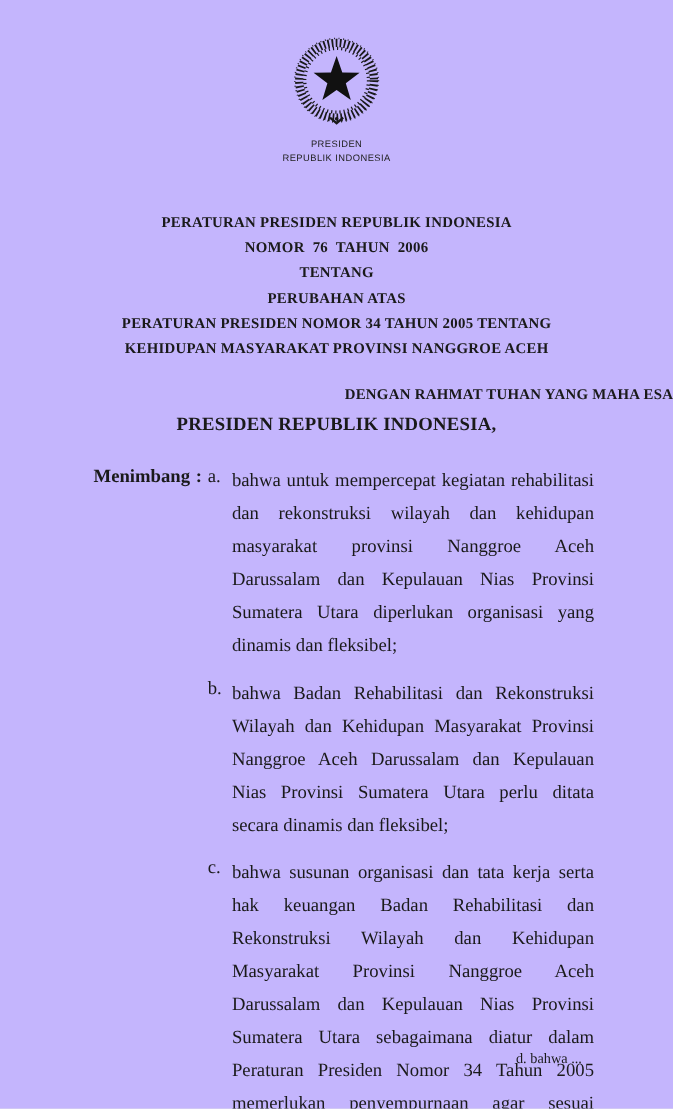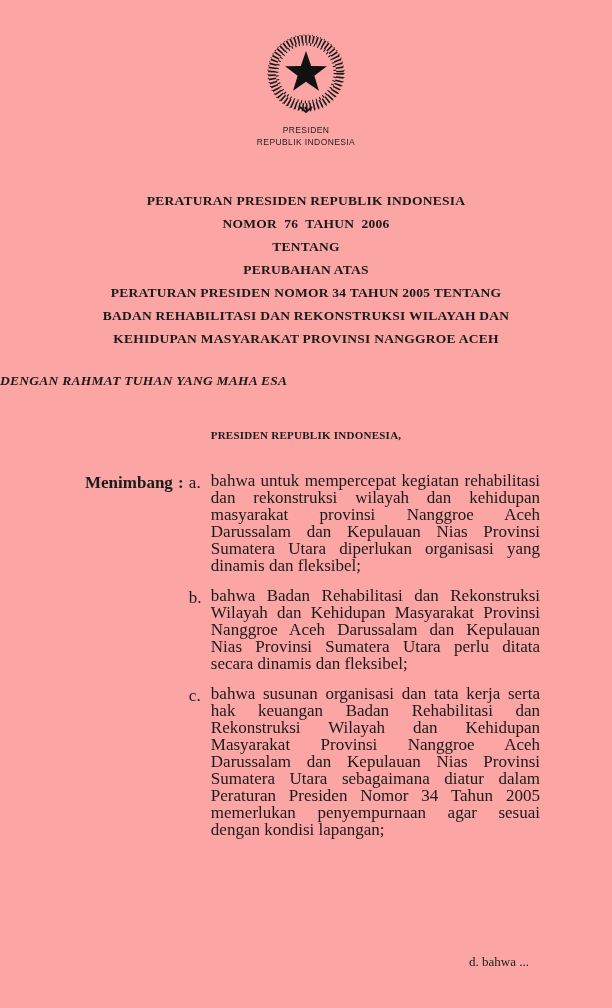--- a/index.html
+++ b/index.html
@@ -1,21 +1,21 @@
 <!DOCTYPE html>
 <html><head>
 <meta charset="utf-8">
 <style>
   html, body { margin: 0; padding: 0; background: #e8e8e8; }
   .page {
     position: relative;
     width: 612px;
     height: 1008px;
     margin: 0 auto;
-    background: #fca5a5;
+    background: #c4b5fd;
     font-family: "Liberation Serif", serif;
     color: #1a1a1a;
     overflow: hidden;
   }
   
   .seal-block {
     padding-top: 33px;
     text-align: center;
   }
   .seal-emblem { display: inline-block; }
@@ -36,32 +36,31 @@
   .title-line {
     font-weight: bold;
     font-size: 13.5px;
     line-height: 23px;
     letter-spacing: 0.25px;
     white-space: pre-wrap;
   }
   
   .invocation {
     margin-top: 19px;
-    text-align: left;
+    text-align: right;
     font-weight: bold;
     font-size: 13.5px;
     line-height: 23px;
     letter-spacing: 0.25px;
-    font-style: italic;
   }
   .issuer {
-    margin-top: 32px;
+    margin-top: 4px;
     text-align: center;
     font-weight: bold;
-    font-size: 11px;
+    font-size: 17px;
     line-height: 23px;
     letter-spacing: 0.25px;
   }
   
   .consider-block {
     margin-top: 25px;
     padding-left: 85px;
     padding-right: 72px; 
     display: flex;
     align-items: flex-start;
@@ -86,21 +85,21 @@
     gap: 13px;
   }
   .consider-item { display: flex; }
   .consider-letter {
     flex: 0 0 22px;
     line-height: 22.5px;
   }
   .consider-text {
     flex: 1;
     text-align: justify;
-    line-height: 17px;
+    line-height: 30px;
   }
   
   .catchword {
     position: absolute;
     right: 83px;
     top: 951px;
     font-size: 13px;
     line-height: 22px;
   }
 </style>
@@ -128,21 +127,20 @@
       <div>REPUBLIK INDONESIA</div>
     </div>
   </div>
 
   <div class="title-block">
     <div class="title-line">PERATURAN PRESIDEN REPUBLIK INDONESIA</div>
     <div class="title-line">NOMOR  76  TAHUN  2006</div>
     <div class="title-line">TENTANG</div>
     <div class="title-line">PERUBAHAN ATAS</div>
     <div class="title-line">PERATURAN PRESIDEN NOMOR 34 TAHUN 2005 TENTANG</div>
-    <div class="title-line">BADAN REHABILITASI DAN REKONSTRUKSI WILAYAH DAN</div>
     <div class="title-line">KEHIDUPAN MASYARAKAT PROVINSI NANGGROE ACEH</div>
   </div>
 
   <div class="invocation">DENGAN RAHMAT TUHAN YANG MAHA ESA</div>
   <div class="issuer">PRESIDEN REPUBLIK INDONESIA,</div>
 
   <div class="consider-block">
     <div class="consider-label">Menimbang</div>
     <div class="consider-colon">:</div>
     <div class="consider-items">

